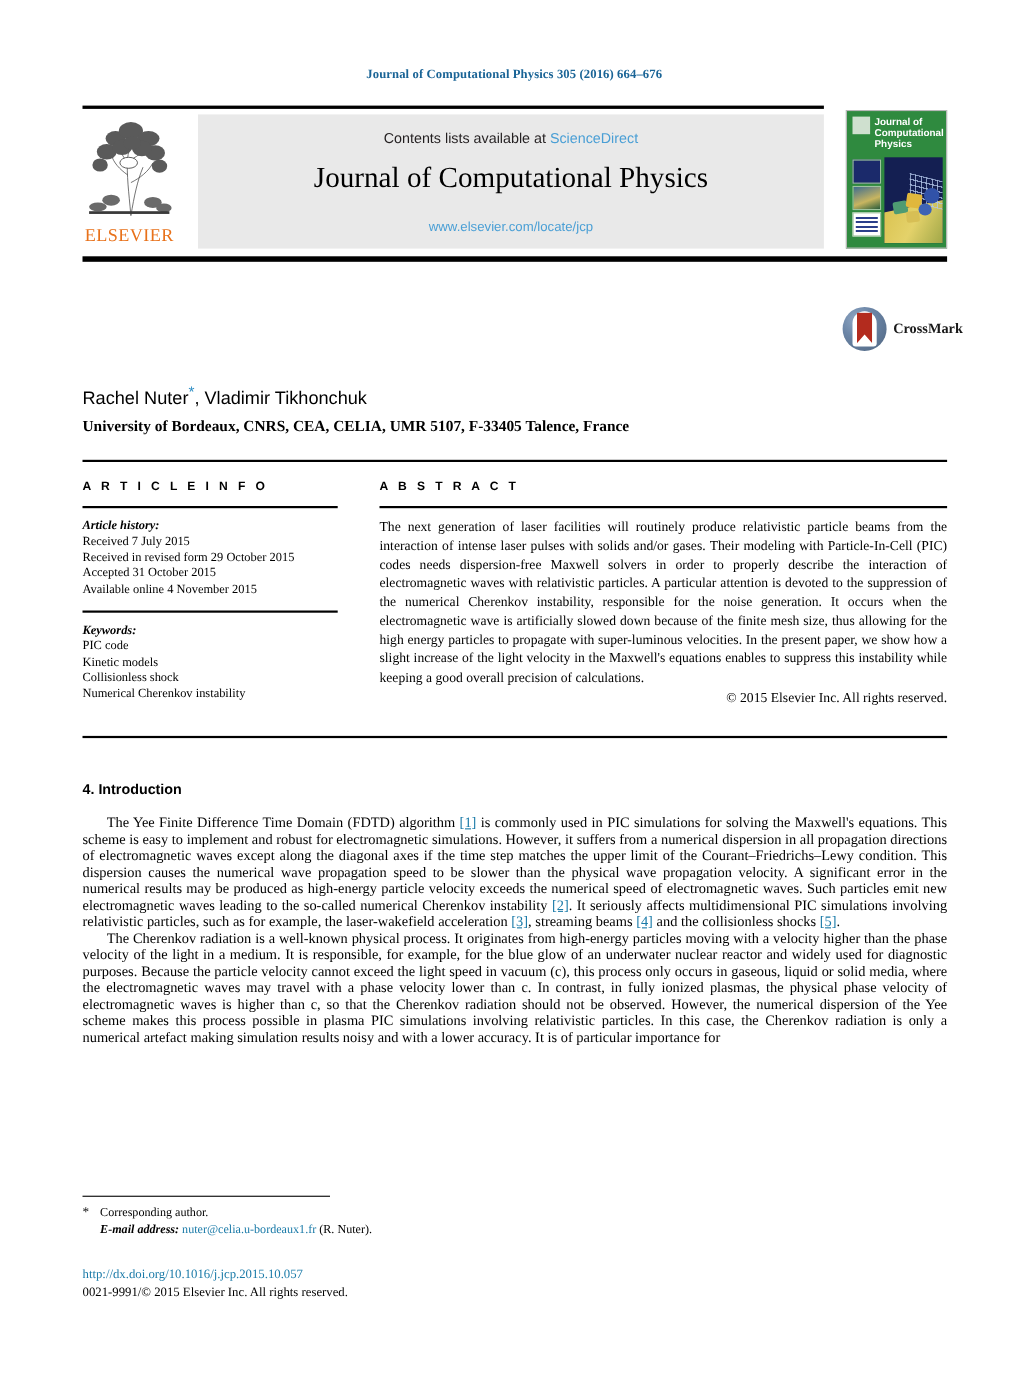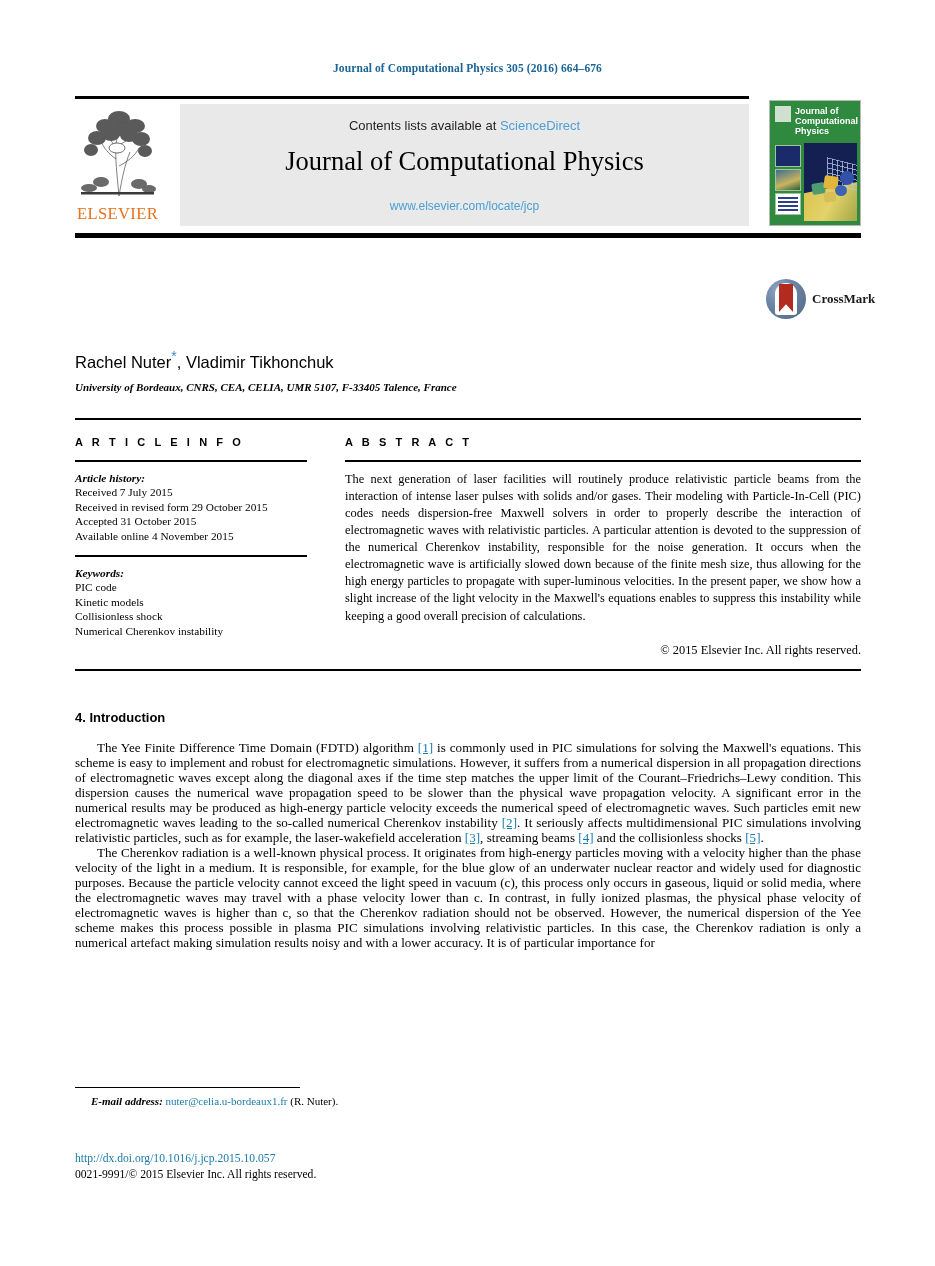--- a/index.html
+++ b/index.html
@@ -224,23 +224,22 @@
     font-size: 16.5px;
     color: #000;
   }
   .authors .star { color: #2f8ec4; font-size: 14px; vertical-align: super; }
   .affiliation {
     position: absolute;
     left: 75px;
     top: 381px;
     width: 700px;
     font-family: "Liberation Serif", serif;
-    font-style: italic;
-    font-weight: bold;
-    font-size: 11px;
+    font-weight: bold;
+    font-size: 14px;
     color: #000;
   }
 
   
   .crossmark {
     position: absolute;
     left: 766px;
     top: 279px;
     width: 100px;
     height: 42px;
@@ -347,21 +346,21 @@
   }
   .abs-body {
     margin-top: 9px;
     font-family: "Liberation Serif", serif;
     font-size: 12.4px;
     line-height: 17.1px;
     text-align: justify;
     color: #000;
   }
   .abs-copy {
-    margin-top: 18px;
+    margin-top: 2px;
     text-align: right;
     font-family: "Liberation Serif", serif;
     font-size: 12.4px;
     color: #000;
   }
 
   
   .intro-head {
     position: absolute;
     left: 75px;
@@ -550,18 +549,19 @@
 
   <div class="intro-head">4. Introduction</div>
 
   <div class="body-col">
     <p><span>The Yee Finite Difference Time Domain (FDTD) algorithm </span><a class="ref" href="#">[1]</a><span> is commonly used in PIC simulations for solving the Maxwell's equations. This scheme is easy to implement and robust for electromagnetic simulations. However, it suffers from a numerical dispersion in all propagation directions of electromagnetic waves except along the diagonal axes if the time step matches the upper limit of the Courant–Friedrichs–Lewy condition. This dispersion causes the numerical wave propagation speed to be slower than the physical wave propagation velocity. A significant error in the numerical results may be produced as high-energy particle velocity exceeds the numerical speed of electromagnetic waves. Such particles emit new electromagnetic waves leading to the so-called numerical Cherenkov instability </span><a class="ref" href="#">[2]</a><span>. It seriously affects multidimensional PIC simulations involving relativistic particles, such as for example, the laser-wakefield acceleration </span><a class="ref" href="#">[3]</a><span>, streaming beams </span><a class="ref" href="#">[4]</a><span> and the collisionless shocks </span><a class="ref" href="#">[5]</a><span>.</span></p>
     <p>The Cherenkov radiation is a well-known physical process. It originates from high-energy particles moving with a velocity higher than the phase velocity of the light in a medium. It is responsible, for example, for the blue glow of an underwater nuclear reactor and widely used for diagnostic purposes. Because the particle velocity cannot exceed the light speed in vacuum (c), this process only occurs in gaseous, liquid or solid media, where the electromagnetic waves may travel with a phase velocity lower than c. In contrast, in fully ionized plasmas, the physical phase velocity of electromagnetic waves is higher than c, so that the Cherenkov radiation should not be observed. However, the numerical dispersion of the Yee scheme makes this process possible in plasma PIC simulations involving relativistic particles. In this case, the Cherenkov radiation is only a numerical artefact making simulation results noisy and with a lower accuracy. It is of particular importance for</p>
   </div>
 
   <div class="foot-rule"></div>
   <div class="footnote">
+    <div><span class="fn-star">*</span><span>Corresponding author.</span></div>
     <div style="padding-left:16px"><span class="em-lbl">E-mail address:</span> <a href="#">nuter@celia.u-bordeaux1.fr</a><span> (R. Nuter).</span></div>
   </div>
   <div class="doi">http://dx.doi.org/10.1016/j.jcp.2015.10.057</div>
   <div class="issn">0021-9991/© 2015 Elsevier Inc. All rights reserved.</div>
 
 </div>
 
 </body></html>

